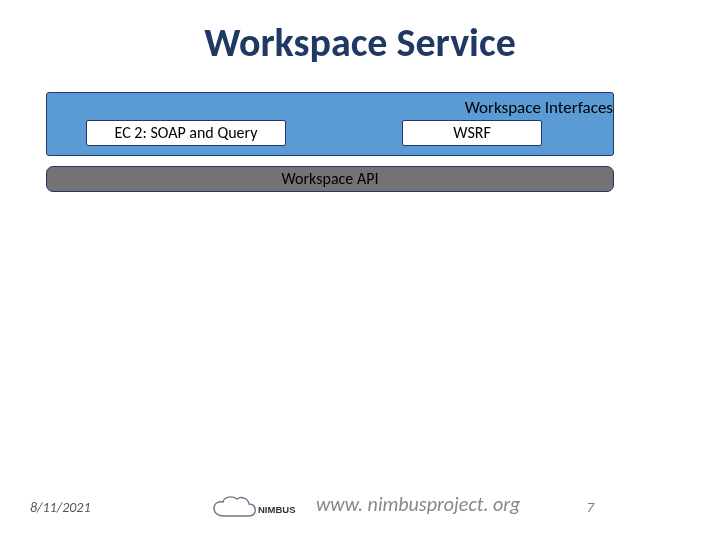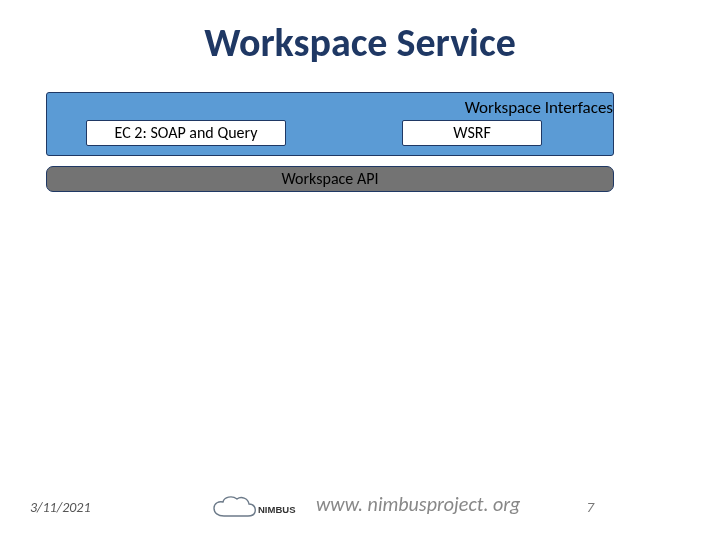--- a/index.html
+++ b/index.html
@@ -96,21 +96,21 @@
   <div class="title">Workspace Service</div>
 
   <div class="interfaces-box">
     <div class="interfaces-label">Workspace Interfaces</div>
     <div class="inner-box ec2-box">EC 2: SOAP and Query</div>
     <div class="inner-box wsrf-box">WSRF</div>
   </div>
 
   <div class="api-box">Workspace API</div>
 
-  <div class="date">3/11/2021</div>
+  <div class="date">8/11/2021</div>
 
   <div class="logo">
     <svg viewBox="0 0 96 34">
       <g fill="none" stroke="#6c7a89" stroke-width="1.4">
         <path d="M16 24 C10 24 6 21 6 16 C6 11 11 9 15 10 C16 5 24 3 29 7 C33 4 40 6 41 12 C46 12 48 16 47 20 C46 24 42 24 40 24 Z"></path>
       </g>
       <text x="50" y="21" font-family="Arial, sans-serif" font-size="9.5" font-weight="700" fill="#333">NIMBUS</text>
     </svg>
   </div>
 

